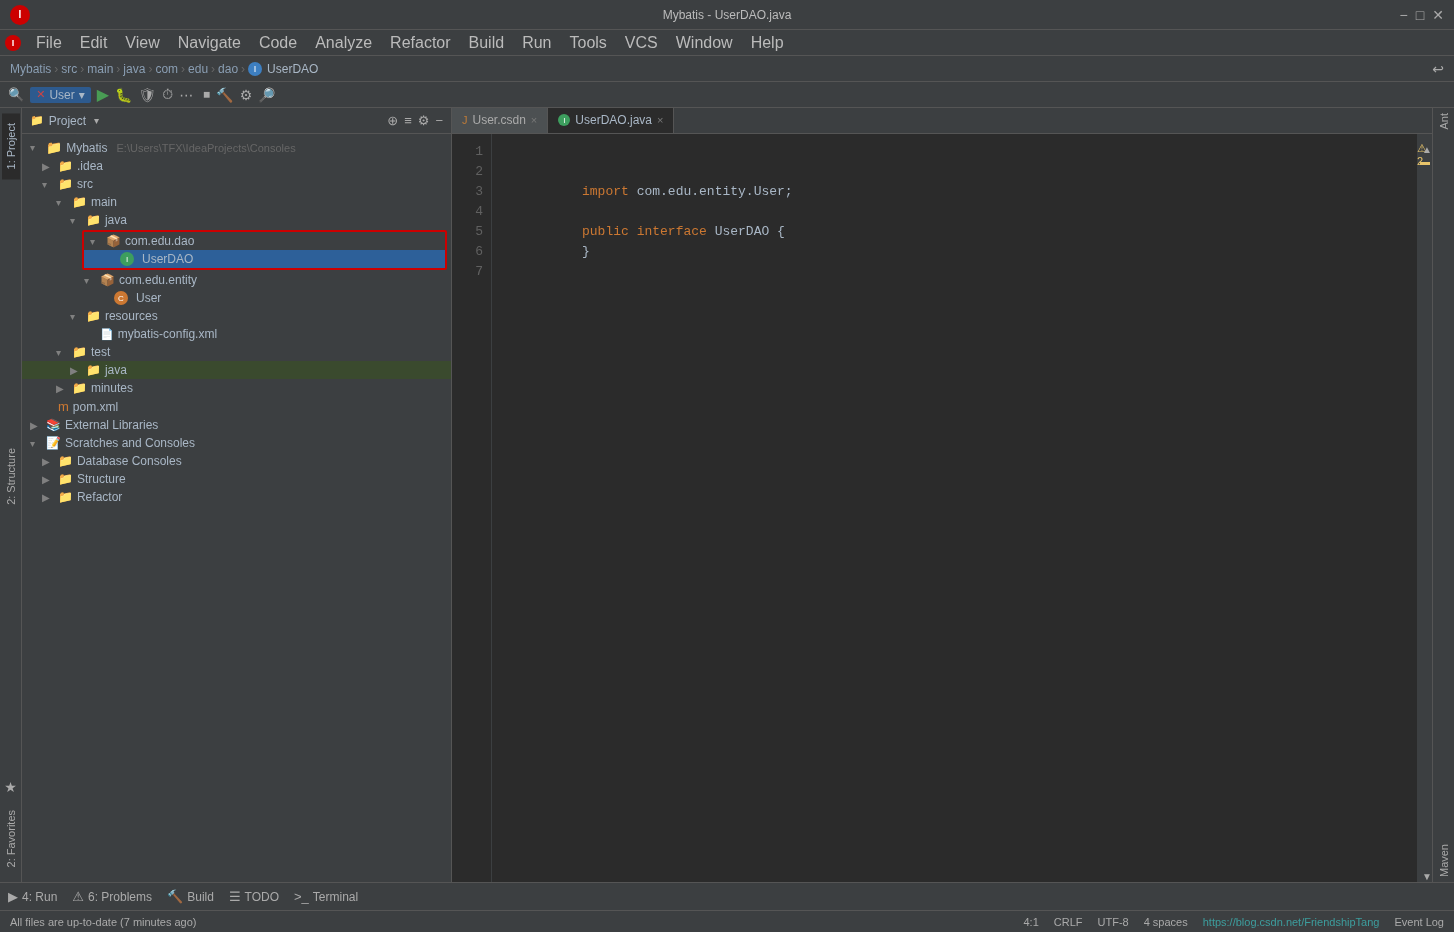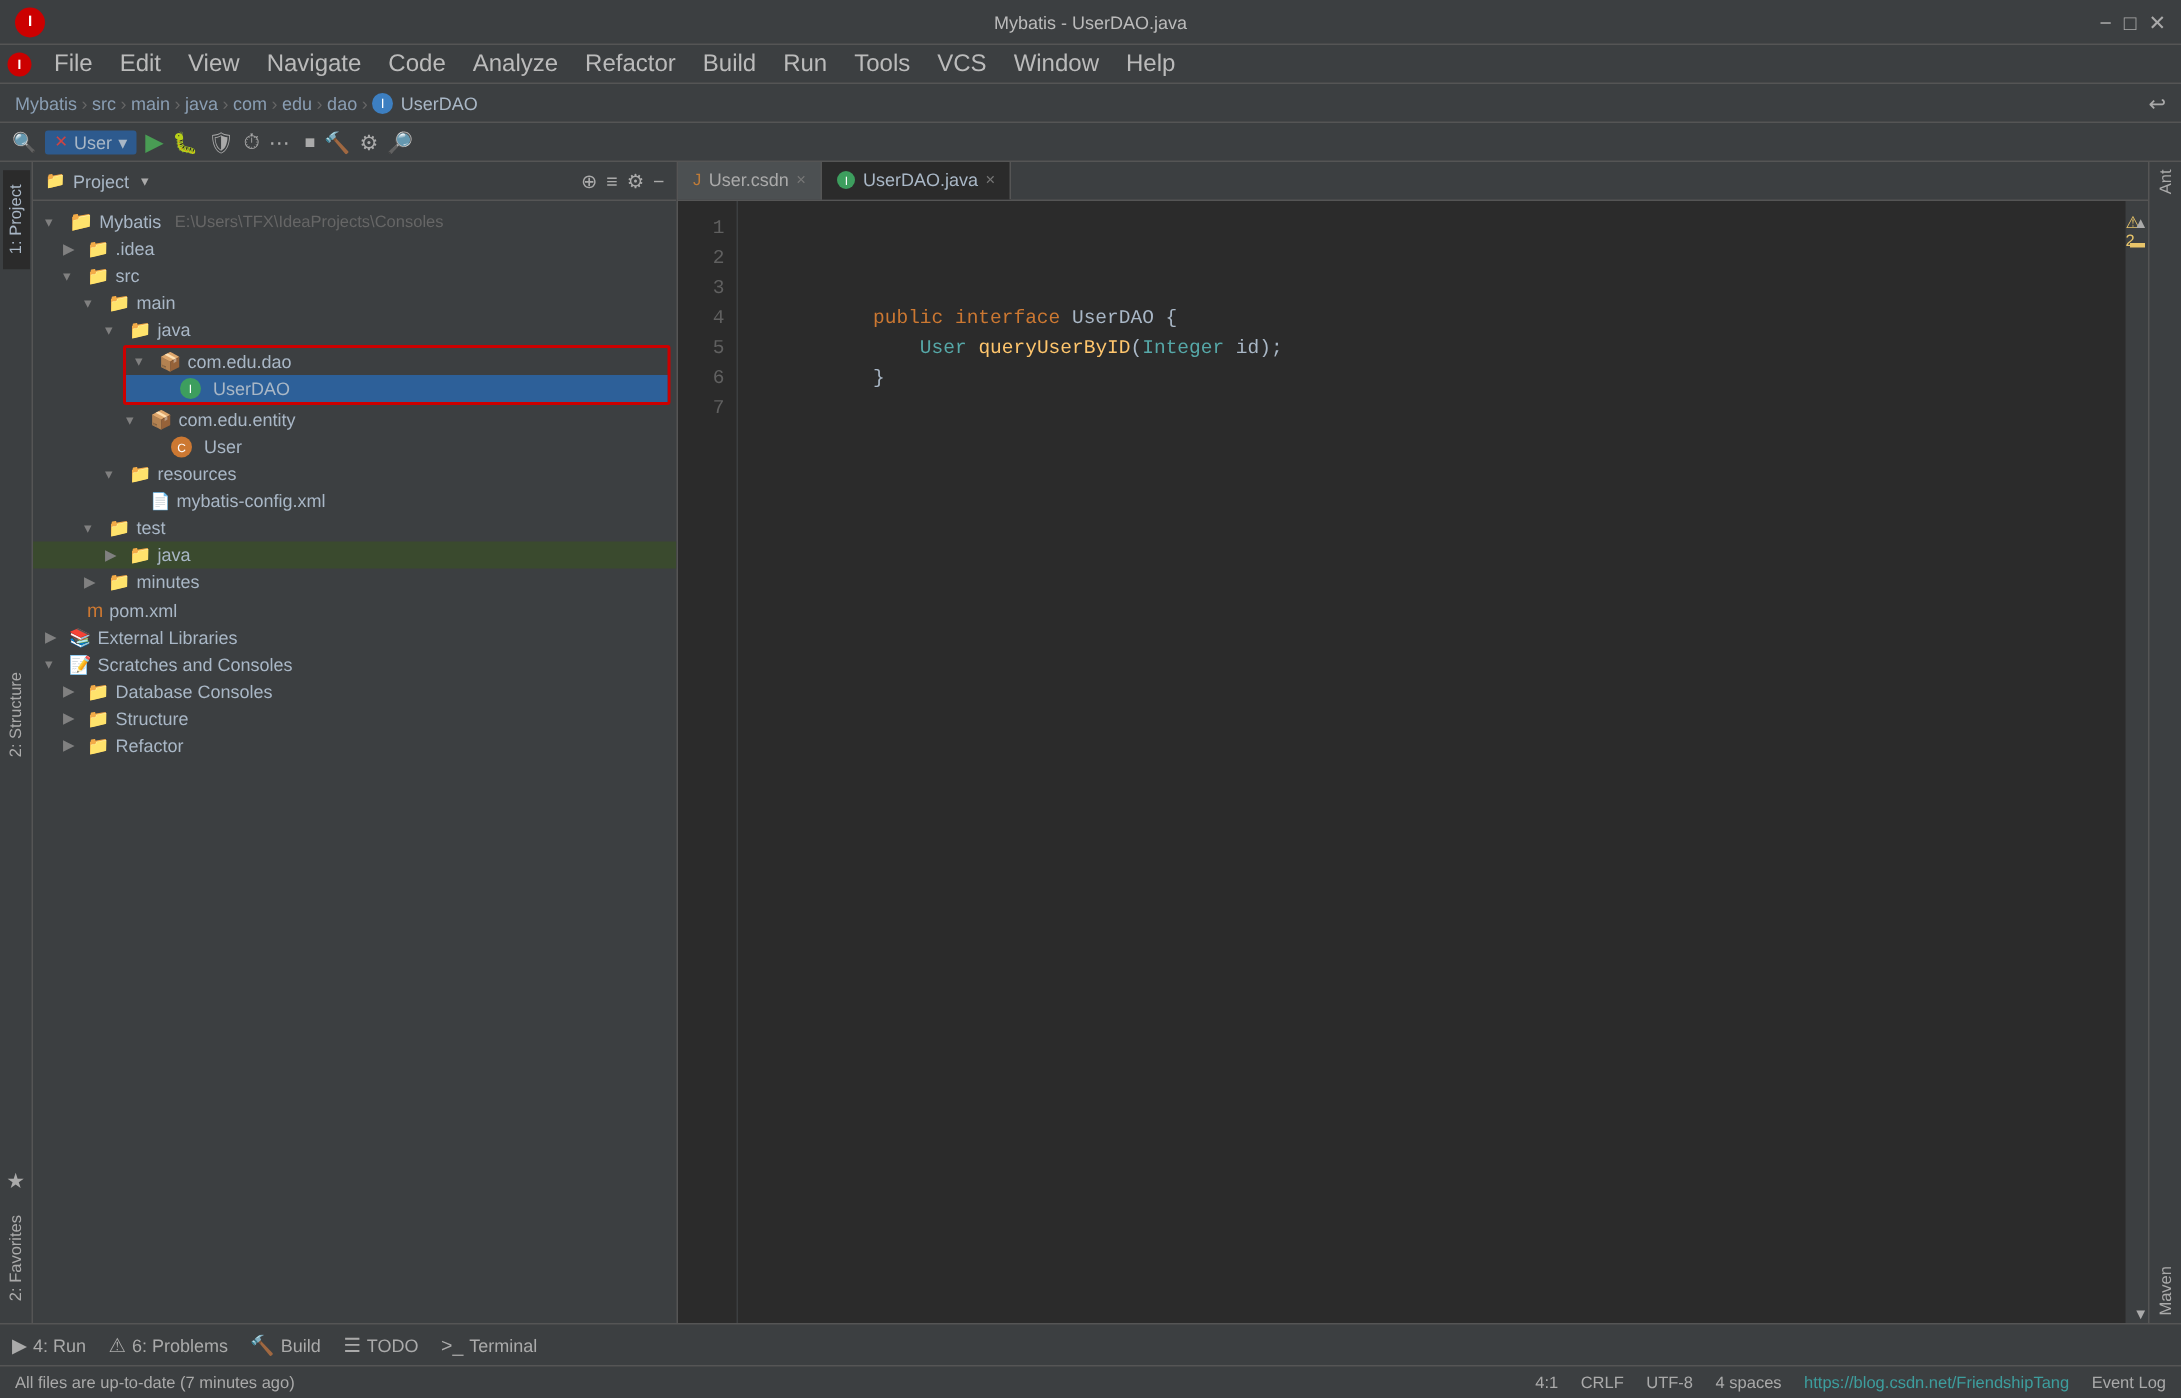--- a/index.html
+++ b/index.html
@@ -588,30 +588,30 @@
         <div>4</div>
         <div>5</div>
         <div>6</div>
         <div>7</div>
       </div>
       <div class="code-area">
 
 
         <div class="code-line">&nbsp;</div>
 
+        <div class="code-line">
+          <span class="kw-orange">import </span><span class="pkg-text">com.edu.entity.User;</span>
+        </div>
 
         <div class="code-line">&nbsp;</div>
 
         <div class="code-line">
           <span class="kw-keyword">public </span><span class="kw-keyword">interface </span><span class="class-yellow">UserDAO </span><span class="pkg-text">{</span>
         </div>
 
-        <div class="code-line">
-          <span>    </span><span class="type-teal">User </span><span class="method-gold">queryUserByID</span><span class="pkg-text">(</span><span class="type-teal">Integer </span><span class="pkg-text">id);</span>
-        </div>
 
         <div class="code-line">
           <span class="pkg-text">}</span>
         </div>
       </div>
 
       <div style="width:15px;background:#3c3f41;position:relative;flex-shrink:0;">
         <span style="position:absolute;top:8px;right:2px;color:#e8c46a;font-size:11px;">⚠ 2</span>
         <div style="position:absolute;top:28px;right:2px;width:10px;height:3px;background:#e8c46a;"></div>
         <div style="position:absolute;top:8px;right:0;font-size:10px;color:#aaa;display:flex;flex-direction:column;align-items:center;gap:3px;padding-top:2px;">

